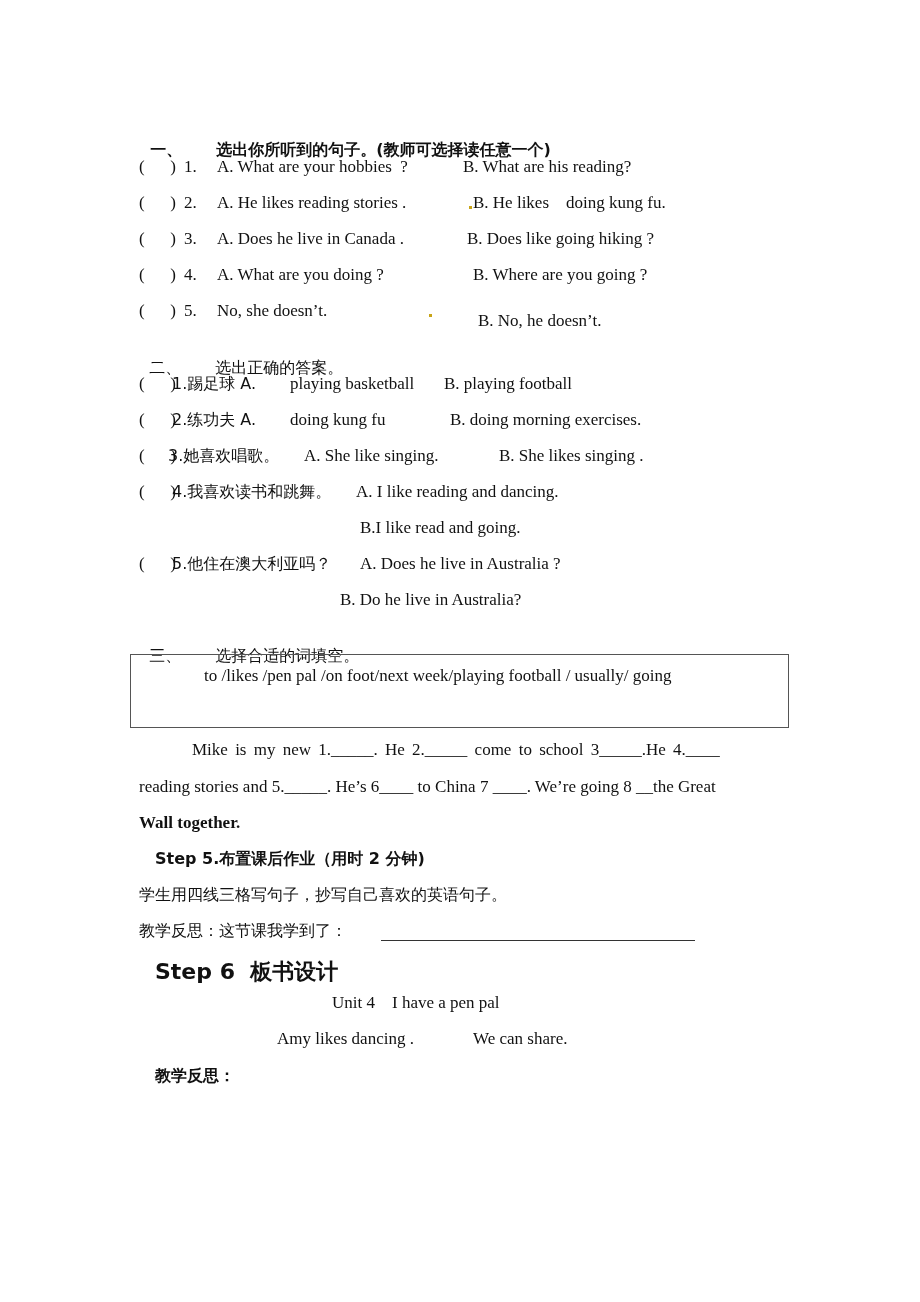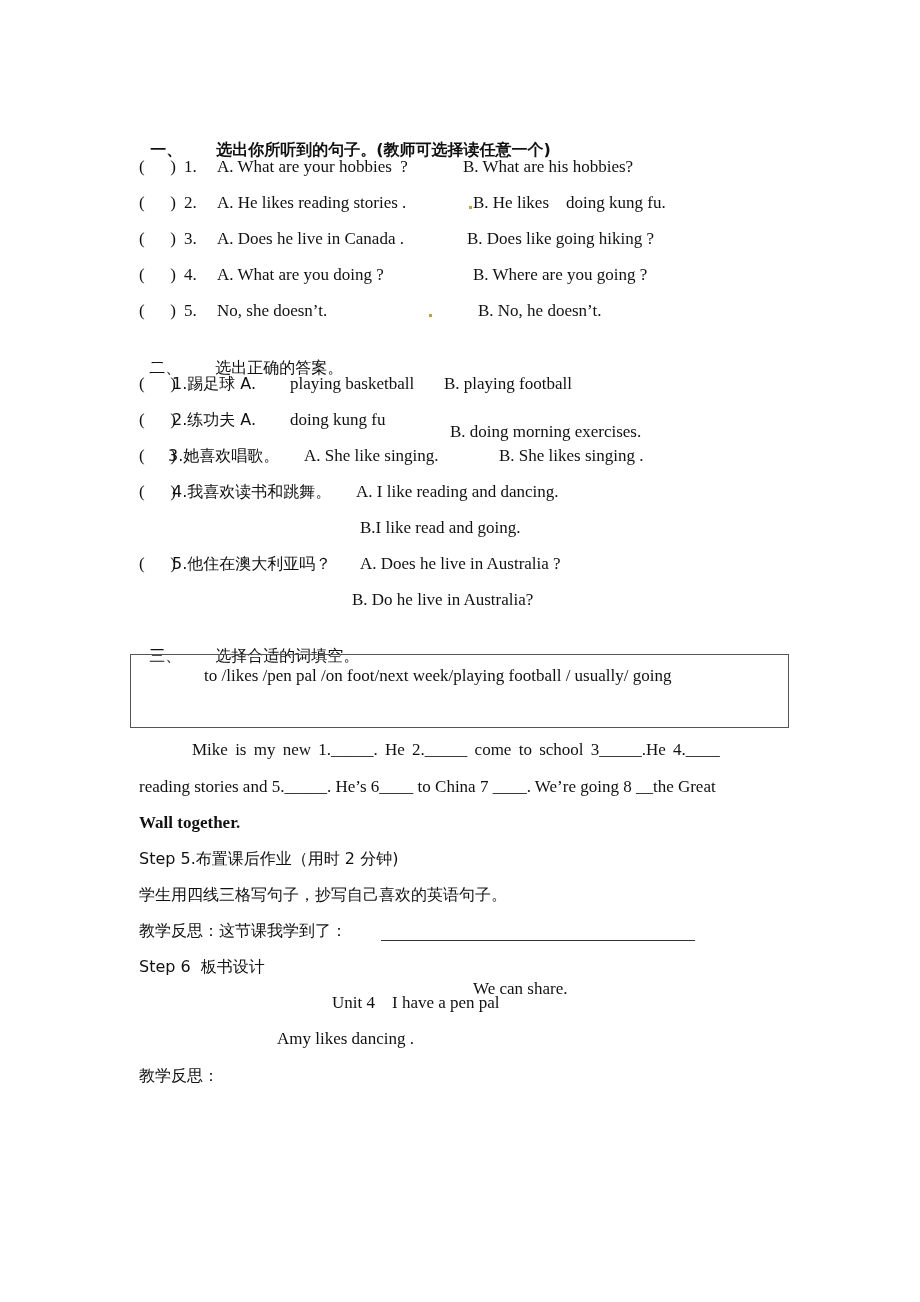--- a/index.html
+++ b/index.html
@@ -3,21 +3,21 @@
 <meta charset="utf-8">
 <style>
   html, body { margin: 0; padding: 0; background: #ffffff; }
   body {
     width: 920px; height: 1302px; position: relative; overflow: hidden;
     font-family: "Liberation Serif", "DejaVu Serif", serif;
     color: #111111; font-size: 17px;
   }
   .line { position: absolute; left: 139px; white-space: pre; line-height: 20px; }
   .cn { font-family: "DejaVu Sans", "Liberation Sans", sans-serif; font-size: 16px; }
-  .bold { font-weight: normal; }
+  .bold { font-weight: bold; margin-left: 16px; }
   .abs { position: absolute; white-space: pre; }
   .dot { position: absolute; width: 3px; height: 3px; background: #c8a418; }
   .box {
     position: absolute; left: 130px; top: 654px; width: 659px; height: 74px;
     border: 1px solid #555555; box-sizing: border-box;
   }
   .underline-blank {
     position: absolute; left: 381px; top: 940px; width: 314px; height: 0;
     border-bottom: 1px solid #333333;
   }
@@ -27,21 +27,21 @@
 <body>
 
 <div class="line cn" style="top:120px;font-weight:bold;">
   <span>一、</span><span style="display:inline-block;width:34px"></span><span>选出你所听到的句子。(教师可选择读任意一个)</span>
 </div>
 
 <div>
   <span class="abs" style="left:139px;top:157px;">(      )</span>
   <span class="abs" style="left:184px;top:157px;">1.</span>
   <span class="abs" style="left:217px;top:157px;">A. What are your hobbies  ?</span>
-  <span class="abs" style="left:463px;top:157px;">B. What are his hobbies?</span>
+  <span class="abs" style="left:463px;top:157px;">B. What are his reading?</span>
 </div>
 <div>
   <span class="abs" style="left:139px;top:193px;">(      )</span>
   <span class="abs" style="left:184px;top:193px;">2.</span>
   <span class="abs" style="left:217px;top:193px;">A. He likes reading stories .</span>
   <span class="dot" style="left:469px;top:206px;"></span>
   <span class="abs" style="left:473px;top:193px;">B. He likes    doing kung fu.</span>
 </div>
 <div>
   <span class="abs" style="left:139px;top:229px;">(      )</span>
@@ -53,73 +53,73 @@
   <span class="abs" style="left:139px;top:265px;">(      )</span>
   <span class="abs" style="left:184px;top:265px;">4.</span>
   <span class="abs" style="left:217px;top:265px;">A. What are you doing ?</span>
   <span class="abs" style="left:473px;top:265px;">B. Where are you going ?</span>
 </div>
 <div>
   <span class="abs" style="left:139px;top:301px;">(      )</span>
   <span class="abs" style="left:184px;top:301px;">5.</span>
   <span class="abs" style="left:217px;top:301px;">No, she doesn’t.</span>
   <span class="dot" style="left:429px;top:314px;"></span>
-  <span class="abs" style="left:478px;top:301px;">B. No, he doesn’t.</span>
+  <span class="abs" style="left:478px;top:311px;">B. No, he doesn’t.</span>
 </div>
 
 <div class="line cn" style="top:338px;">
   <span>二、</span><span style="display:inline-block;width:34px"></span><span>选出正确的答案。</span>
 </div>
 
 <div>
   <span class="abs" style="left:139px;top:374px;">(      )</span>
   <span class="abs cn" style="left:172px;top:374px;">1.踢足球 A.</span>
   <span class="abs" style="left:290px;top:374px;">playing basketball</span>
   <span class="abs" style="left:444px;top:374px;">B. playing football</span>
 </div>
 <div>
   <span class="abs" style="left:139px;top:410px;">(      )</span>
   <span class="abs cn" style="left:172px;top:410px;">2.练功夫 A.</span>
   <span class="abs" style="left:290px;top:410px;">doing kung fu</span>
-  <span class="abs" style="left:450px;top:410px;margin-top:12px;">B. doing morning exercises.</span>
+  <span class="abs" style="left:450px;top:410px;">B. doing morning exercises.</span>
 </div>
 <div>
   <span class="abs" style="left:139px;top:446px;">(      )</span>
   <span class="abs cn" style="left:168px;top:446px;">3.她喜欢唱歌。</span>
   <span class="abs" style="left:304px;top:446px;">A. She like singing.</span>
   <span class="abs" style="left:479px;top:446px;margin-left:20px;">B. She likes singing .</span>
 </div>
 <div>
   <span class="abs" style="left:139px;top:482px;">(      )</span>
   <span class="abs cn" style="left:172px;top:482px;">4.我喜欢读书和跳舞。</span>
   <span class="abs" style="left:356px;top:482px;">A. I like reading and dancing.</span>
   <span class="abs" style="left:360px;top:518px;">B.I like read and going.</span>
 </div>
 <div>
   <span class="abs" style="left:139px;top:554px;">(      )</span>
   <span class="abs cn" style="left:172px;top:554px;">5.他住在澳大利亚吗？</span>
   <span class="abs" style="left:360px;top:554px;">A. Does he live in Australia ?</span>
-  <span class="abs" style="left:352px;top:590px;">B. Do he live in Australia?</span>
+  <span class="abs" style="left:340px;top:590px;">B. Do he live in Australia?</span>
 </div>
 
 <div class="line cn" style="top:626px;">
   <span>三、</span><span style="display:inline-block;width:34px"></span><span>选择合适的词填空。</span>
 </div>
 
 <div class="box">
   <span class="abs" style="left:73px;top:11px;">to /likes /pen pal /on foot/next week/playing football / usually/ going</span>
 </div>
 
 <div class="para" style="top:732px;text-indent:46px;word-spacing:3px;">Mike  is  my  new  1._____.  He  2._____  come  to  school  3_____.He  4.____</div>
 <div class="abs" style="left:139px;top:777px;">reading stories and 5._____. He’s 6____ to China 7 ____. We’re going 8 __the Great</div>
 <div class="abs" style="left:139px;top:813px;font-weight:bold;">Wall together.</div>
 
 <div class="abs bold cn" style="left:139px;top:849px;font-size:16px;">Step 5.布置课后作业（用时 2 分钟)</div>
 <div class="abs cn" style="left:139px;top:885px;">学生用四线三格写句子，抄写自己喜欢的英语句子。</div>
 <div class="abs cn" style="left:139px;top:921px;">教学反思：这节课我学到了：</div>
 <div class="underline-blank"></div>
 
-<div class="abs bold cn" style="left:139px;top:957px;font-size:16px;">Step 6  板书设计</div>
+<div class="abs bold cn" style="left:139px;top:957px;font-size:22px;">Step 6  板书设计</div>
 <div class="abs" style="left:332px;top:993px;">Unit 4    I have a pen pal</div>
 <div class="abs" style="left:277px;top:1029px;">Amy likes dancing .</div>
-<div class="abs" style="left:473px;top:979px;">We can share.</div>
+<div class="abs" style="left:473px;top:1029px;">We can share.</div>
 
 <div class="abs bold cn" style="left:139px;top:1066px;font-size:16px;">教学反思：</div>
 
 </body></html>

